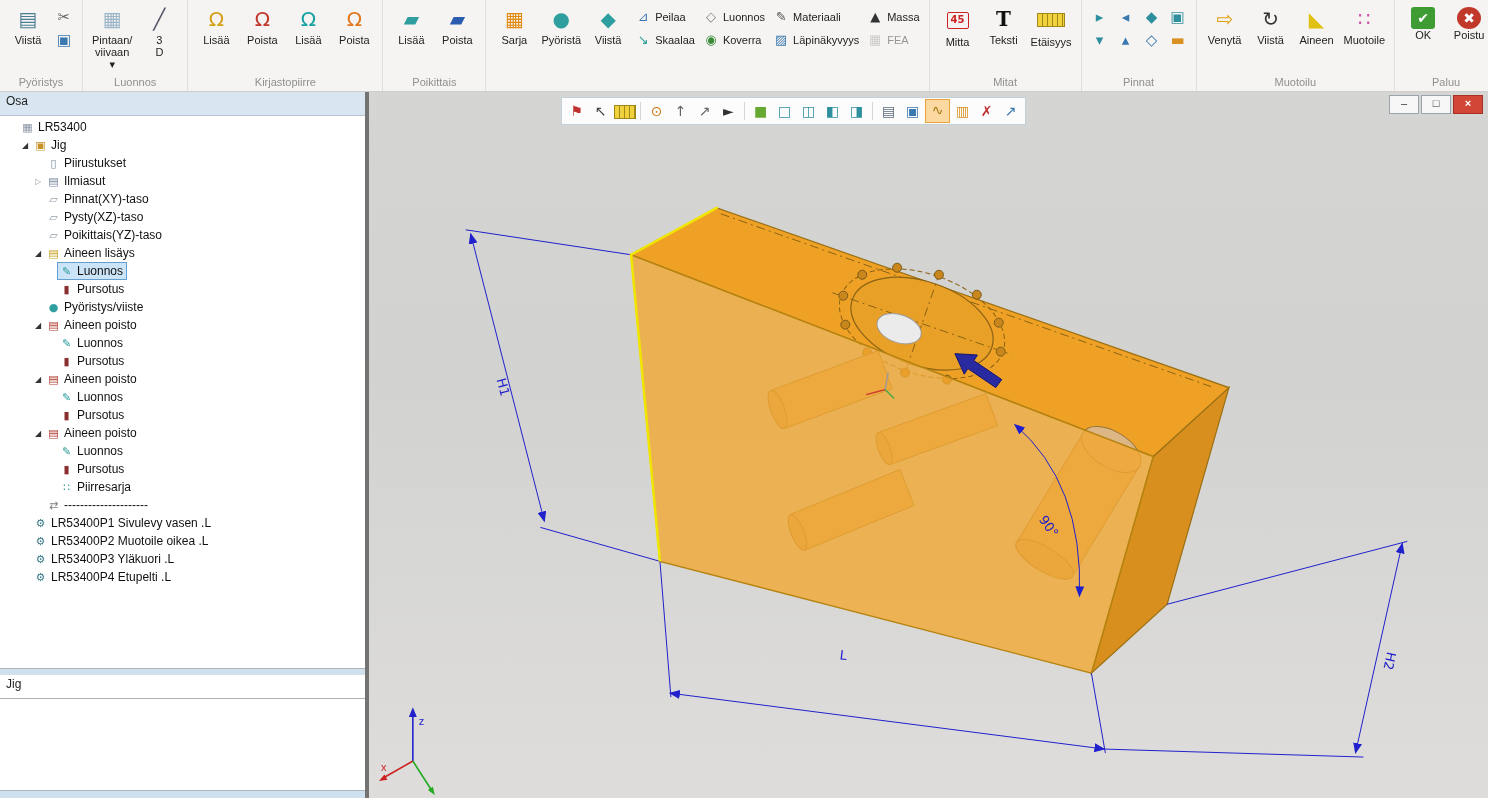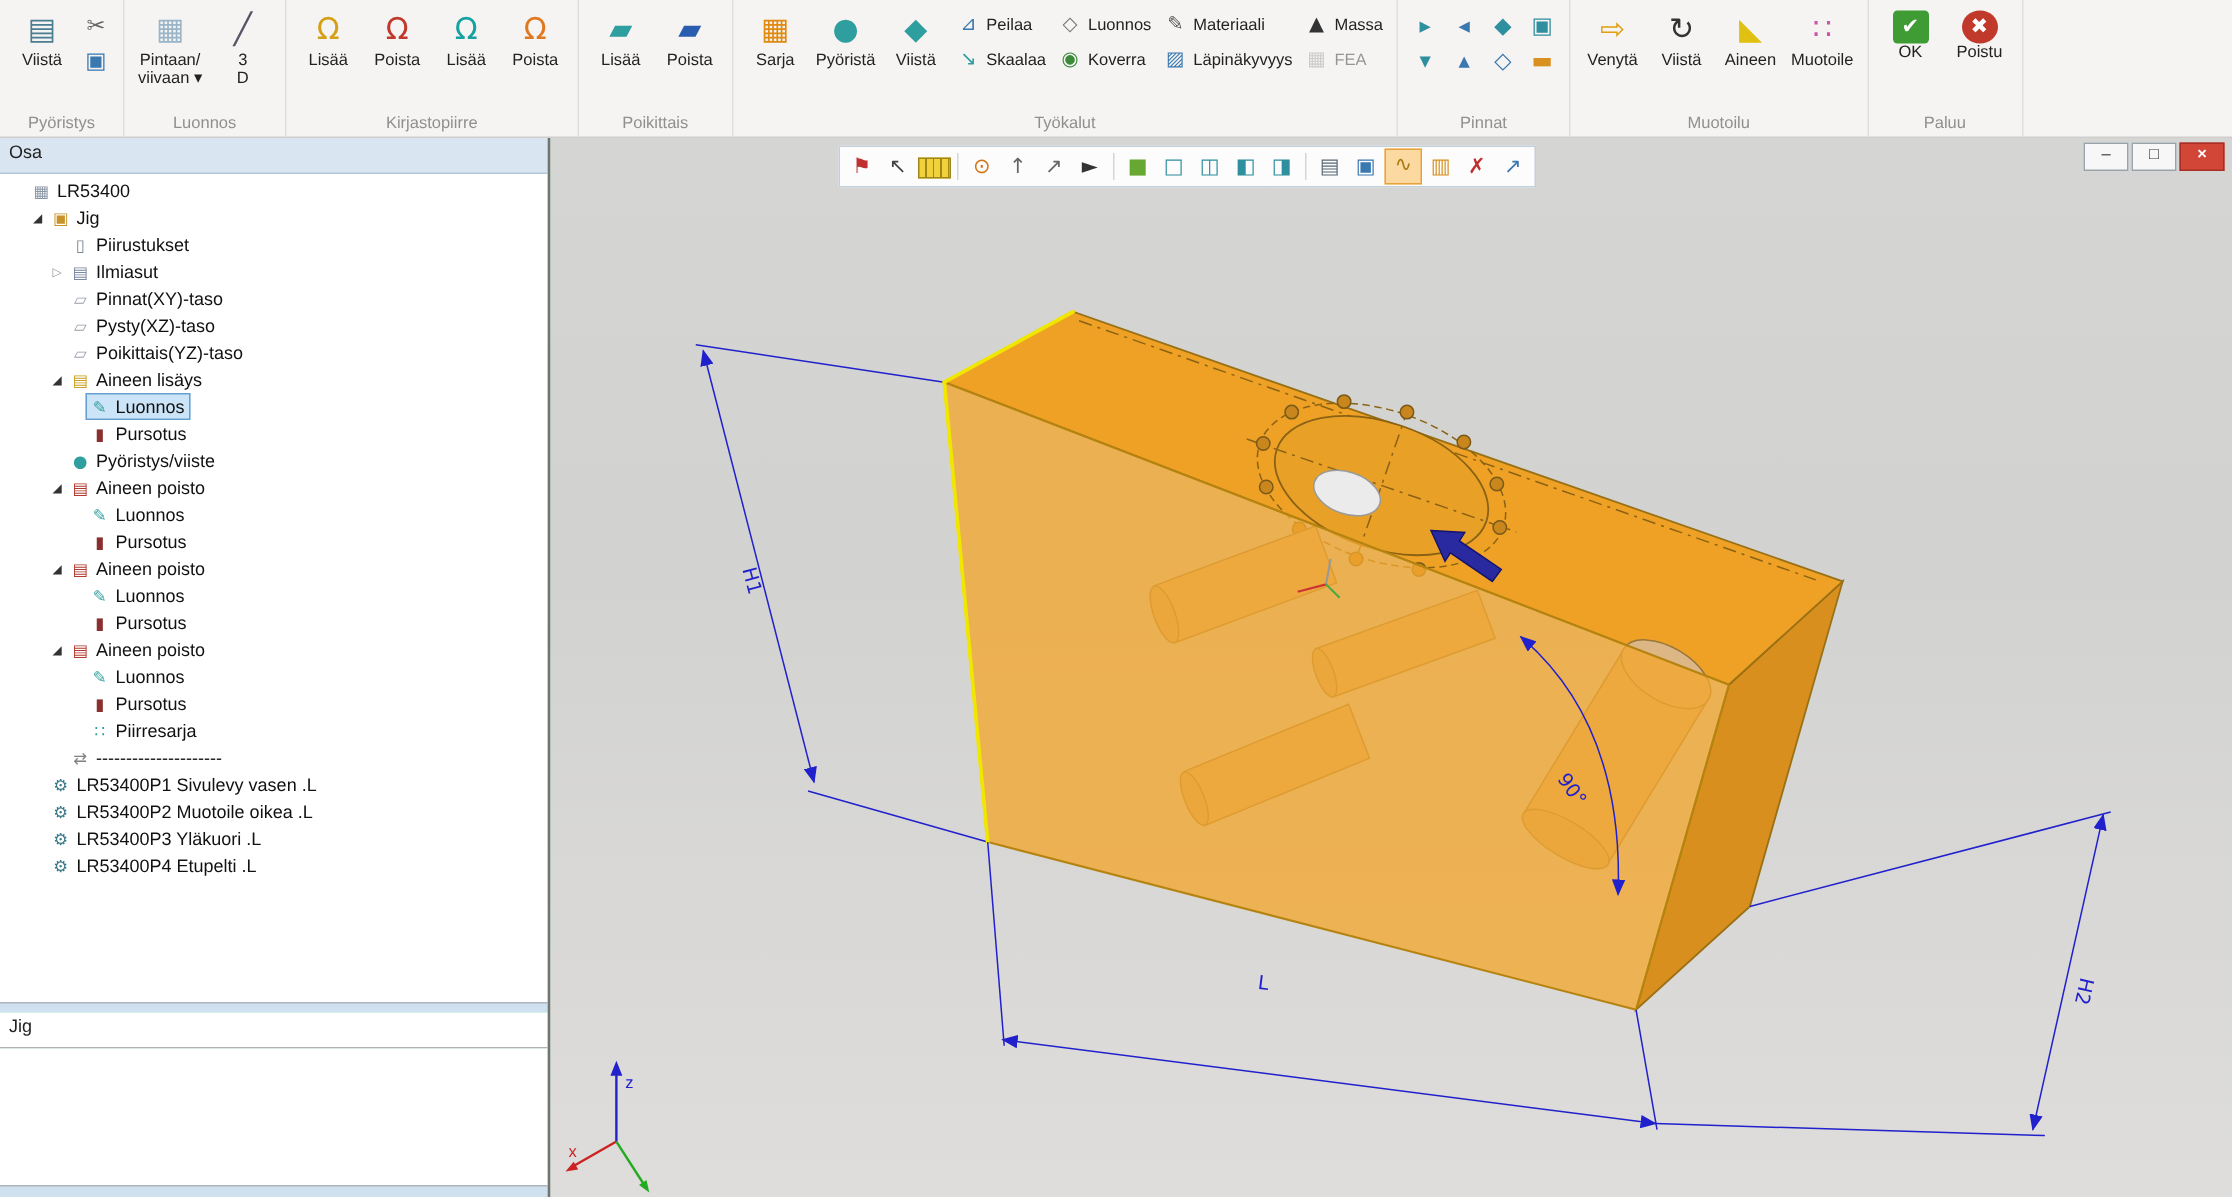--- a/index.html
+++ b/index.html
@@ -25,21 +25,21 @@
   .ricon-sm{font-size:13px;width:16px;text-align:center;font-family:"DejaVu Sans",sans-serif;}
   .icononly .ricon-sm{font-size:15px;width:18px;}
   .disabled{opacity:.45;}
   .icon-ruler{display:inline-block;width:26px;height:12px;margin:9px 0;background:#f2d23c;border:1px solid #a08818;
     background-image:repeating-linear-gradient(90deg,rgba(0,0,0,0) 0 4px,#a08818 4px 5px);}
 
   
   .main{flex:1;display:flex;min-height:0;}
 
   
-  .panel{width:365px;display:flex;flex-direction:column;background:#86efac;border-right:2px solid #737373;}
+  .panel{width:365px;display:flex;flex-direction:column;background:#4c1d95;border-right:4px solid #737373;}
   .panel-title{height:19px;background:#d9e6f2;border-bottom:1px solid #b5c6d6;padding:2px 6px;color:#222;}
   .tree{height:550px;overflow:hidden;padding-top:2px;background:#fff;}
   .titem{height:18px;display:flex;align-items:center;color:#111;}
   .tarrow{width:12px;font-size:8px;text-align:center;font-family:"DejaVu Sans",sans-serif;}
   .tarrow.expanded{color:#333;}
   .tarrow.collapsed{color:#999;}
   .tbox{display:inline-flex;align-items:center;padding:0 3px 0 1px;border:1px solid rgba(0,0,0,0);height:16px;}
   .tbox.sel{background:#cce4f7;border:1px solid #66a0d0;}
   .ticon{width:15px;font-size:11px;text-align:center;margin-right:3px;font-family:"DejaVu Sans",sans-serif;}
   .tlabel{white-space:nowrap;}
@@ -195,21 +195,37 @@
             <div class="rbtn rbtn-small">
               <span class="ricon-sm" style="color: rgb(51, 51, 51);">▲</span>
               <span class="rlabel">Massa</span>
             </div>
             <div class="rbtn rbtn-small disabled">
               <span class="ricon-sm" style="color: rgb(153, 153, 153);">▦</span>
               <span class="rlabel">FEA</span>
             </div>
           </div>
         </div>
-        <div class="rgroup-label">Työkalut</div>
+      </div>
+      <div class="rgroup">
+        <div class="rgroup-buttons">
+          <div class="rbtn rbtn-large">
+            <span class="ricon badge" style="color: rgb(204, 34, 34);">45</span>
+            <span class="rlabel">Mitta</span>
+          </div>
+          <div class="rbtn rbtn-large">
+            <span class="ricon serif-icon" style="color: rgb(17, 17, 17);">T</span>
+            <span class="rlabel">Teksti</span>
+          </div>
+          <div class="rbtn rbtn-large">
+            <span class="icon-ruler"></span>
+            <span class="rlabel">Etäisyys</span>
+          </div>
+        </div>
+        <div class="rgroup-label">Mitat</div>
       </div>
       <div class="rgroup">
         <div class="rgroup-buttons">
           <div class="rsmalls">
             <div class="rbtn rbtn-small icononly">
               <span class="ricon-sm" style="color: rgb(46, 143, 158);">▸</span>
             </div>
             <div class="rbtn rbtn-small icononly">
               <span class="ricon-sm" style="color: rgb(46, 143, 158);">▾</span>
             </div>

